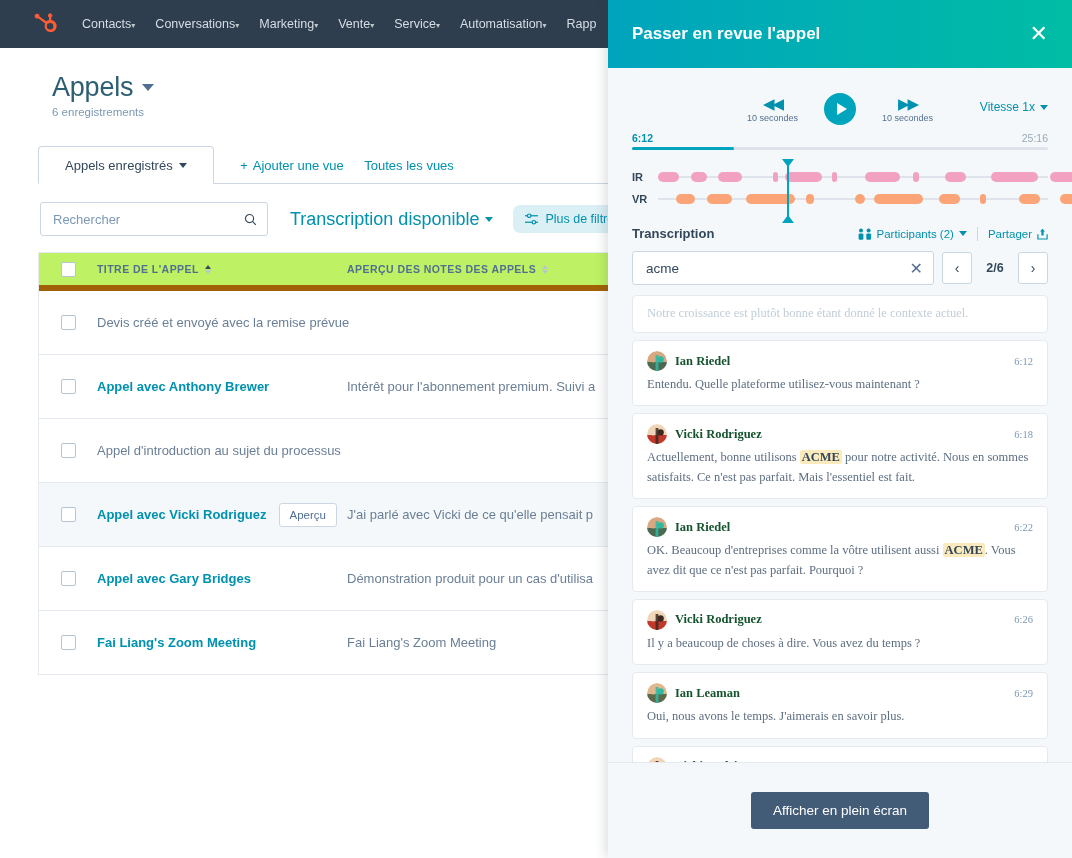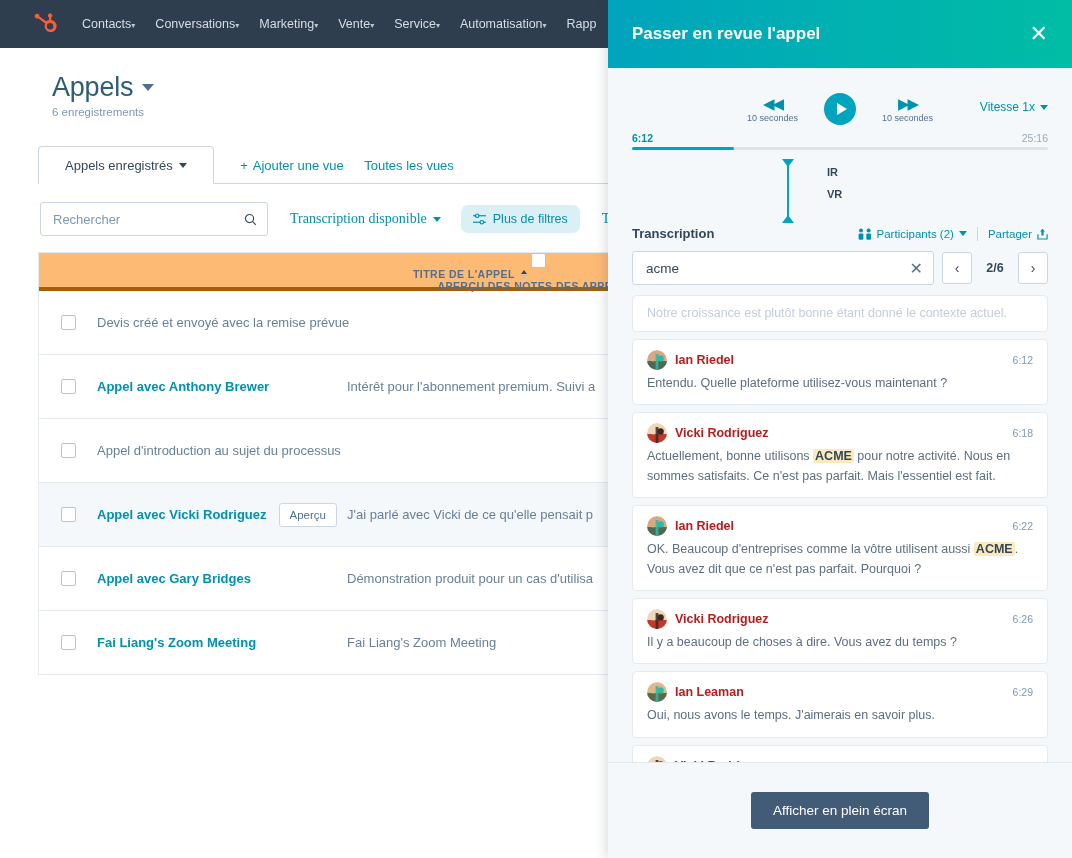--- a/index.html
+++ b/index.html
@@ -53,30 +53,30 @@
   .search-box {
     width: 228px; height: 34px; border: 1px solid #cbd6e2; border-radius: 3px;
     display: flex; align-items: center; padding: 0 10px 0 12px; background:#fff;
   }
   .search-box input {
     border: 0; outline: 0; flex: 1; font-size: 13px; color: #33475b;
     font-family: inherit; background: transparent;
   }
   .search-box input::placeholder { color: #7c98b6; }
   .mag { width: 13px; height: 13px; flex: 0 0 auto; }
-  .filter-link { font-size: 14px; color: #0091ae; margin-left: 22px; display:inline-flex; align-items:center; gap:6px; cursor:pointer; white-space:nowrap;font-family:Liberation Serif, serif; }
+  .filter-link { font-size: 18px; color: #0091ae; margin-left: 22px; display:inline-flex; align-items:center; gap:6px; cursor:pointer; white-space:nowrap; }
   .filter-link .tri { width:0;height:0;border-left:4px solid transparent;border-right:4px solid transparent;border-top:5px solid #0091ae; }
   .filter-pill {
     margin-left: 20px; background: #dbf0f5; color: #0091ae; font-size: 12.5px;
     padding: 7px 12px; border-radius: 7px; display: inline-flex; align-items: center; gap: 7px; cursor:pointer; white-space:nowrap;
   }
 
   
   .table { margin: 16px 0 0 38px; width: 1000px; border: 1px solid #e5eaf0; border-bottom: 0; }
-  .thead { display: flex; background: #fdba74; border-bottom: 4px solid #a16207; height: 38px; align-items: center; flex-direction: column; }
+  .thead { display: flex; background: #bef264; border-bottom: 6px solid #a16207; height: 38px; align-items: center; }
   .th {
     font-size: 10.5px; color: #516f90; letter-spacing: .45px; font-weight: 600;
     display: flex; align-items: center; gap: 6px;
   }
   .col-chk { width: 58px; display:flex; align-items:center; justify-content:center; flex:0 0 auto; }
   .col-title { width: 250px; flex: 0 0 auto; }
   .col-notes { flex: 1 1 auto; }
   .sorter { display: inline-flex; flex-direction: column; gap: 1px; }
   .sorter i { display:block; width:0;height:0;border-left:3px solid transparent;border-right:3px solid transparent; }
   .sorter i.up { border-bottom: 4px solid #b6c4d3; }
@@ -129,21 +129,21 @@
   .speed { position:absolute; right: 0; top: 10px; font-size: 12px; color:#0091ae; display:flex; align-items:center; gap:5px; cursor:pointer; }
   .speed .tri { width:0;height:0;border-left:4px solid transparent;border-right:4px solid transparent;border-top:5px solid #0091ae; }
 
   .times { display:flex; justify-content: space-between; margin-top: 4px; }
   .t-cur { font-size: 10.5px; color: #0091ae; font-weight: 700; }
   .t-tot { font-size: 10.5px; color: #99a9ba; }
   .track { position: relative; height: 3px; background: #dfe3eb; border-radius: 2px; margin-top: 3px; }
   .track .fill { position:absolute; left:0; top:0; height:3px; background:#00a4bd; border-radius:2px; width: 24.5%; }
 
   .waves { position: relative; margin-top: 16px; padding-bottom: 10px; }
-  .wrow { display:flex; align-items:center; height: 22px; flex-direction: column; }
+  .wrow { display:flex; align-items:center; height: 22px; }
   .wlab { width: 26px; font-size: 11px; color: #33475b; font-weight: 600; flex:0 0 auto; }
   .wtrack { position: relative; flex: 1 1 auto; height: 22px; }
   .wtrack::before { content:""; position:absolute; left:0; right:0; top:10px; height:1.5px; background:#dfe3eb; }
   .seg { position:absolute; top: 6px; height: 10px; border-radius: 5px; }
   .seg.ir { background:#f2a2c0; }
   .seg.vr { background:#fba477; }
   .playhead { position:absolute; top: -6px; bottom: -2px; width: 2px; background:#00a4bd; }
   .playhead::before, .playhead::after {
     content:""; position:absolute; left:-5px; width:0; height:0;
     border-left:6px solid transparent; border-right:6px solid transparent;
@@ -167,27 +167,27 @@
   }
   .tr-input input { flex:1; border:0; outline:0; font-size:13.5px; color:#33475b; font-family:inherit; background:transparent; }
   .x-glyph { color:#516f90; font-size:16px; cursor:pointer; font-weight: 300; }
   .nav-sq {
     width: 30px; height: 32px; border:1px solid #cbd6e2; background:#fff; border-radius:3px;
     display:flex; align-items:center; justify-content:center; color:#33475b; font-size:14px; cursor:pointer;
   }
   .nav-count { font-size: 12.5px; color:#33475b; font-weight: 700; padding: 0 2px; min-width: 30px; text-align:center; }
 
   
-  .tr-list { flex: 1 1 auto; overflow: hidden; padding: 10px 24px 0 24px; position: relative; }
+  .tr-list { flex: 1 1 auto; overflow: hidden; padding: 10px 24px 0 24px; position: relative; font-family: Liberation Serif, serif; }
   .bubble { background:#fff; border:1px solid #e5eaf0; border-radius:4px; padding: 10px 14px 11px 14px; margin-bottom: 7px; }
   .bub-partial { color:#c2cdd8; font-size: 12.5px; }
   .bub-head { display:flex; align-items:center; justify-content:space-between; }
   .bub-who { display:flex; align-items:center; gap:8px; }
   .avatar { width: 20px; height: 20px; border-radius:50%; overflow:hidden; flex:0 0 auto; display:block; }
-  .who-name { font-size: 12.5px; color:#b91c1c; font-weight:700; }
+  .who-name { font-size: 12.5px; color:#14532d; font-weight:700; }
   .bub-time { font-size: 10.5px; color:#7c98b6; }
   .bub-body { font-size: 12.5px; color:#5d6e80; line-height: 1.55; margin-top: 4px; }
   .hl { background:#fbeabb; padding: 0 2px; border-radius:2px; color:#33475b; font-weight:700; }
 
   .modal-foot {
     flex: 0 0 auto; height: 96px; border-top:1px solid #e5eaf0; background:#f5f8fa;
     display:flex; align-items:center; justify-content:center;
   }
   .primary-btn {
     background:#425b76; color:#fff; font-size:13.5px; border:0; border-radius:3px;

